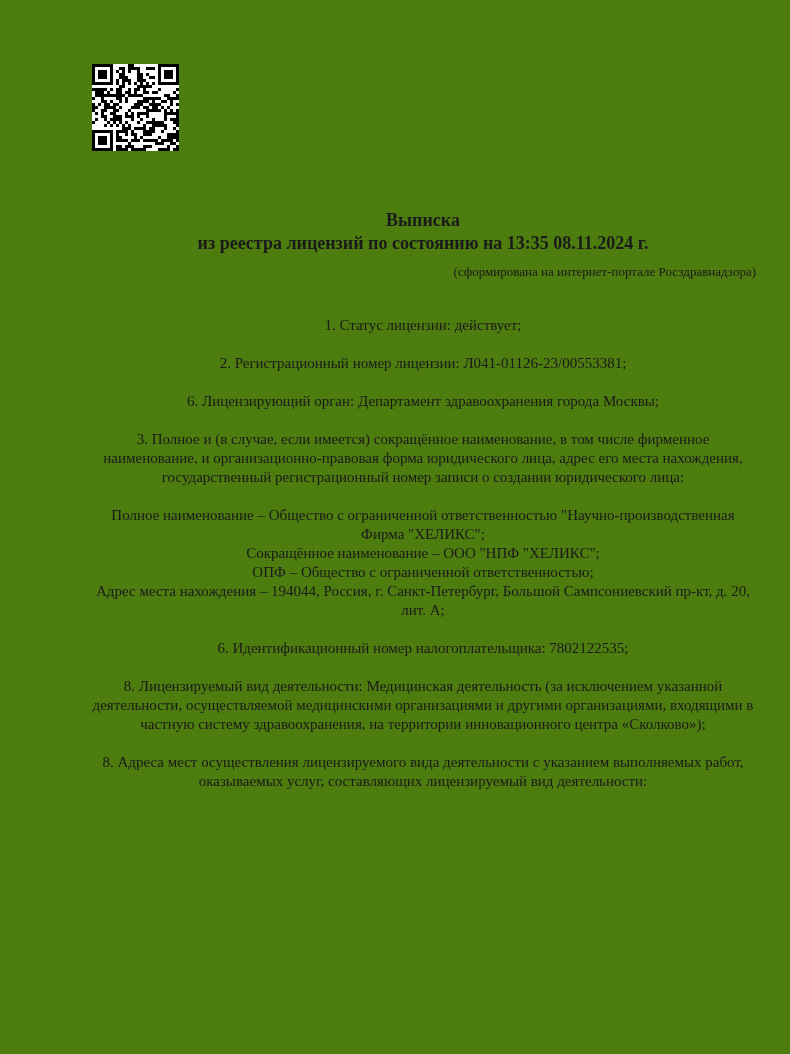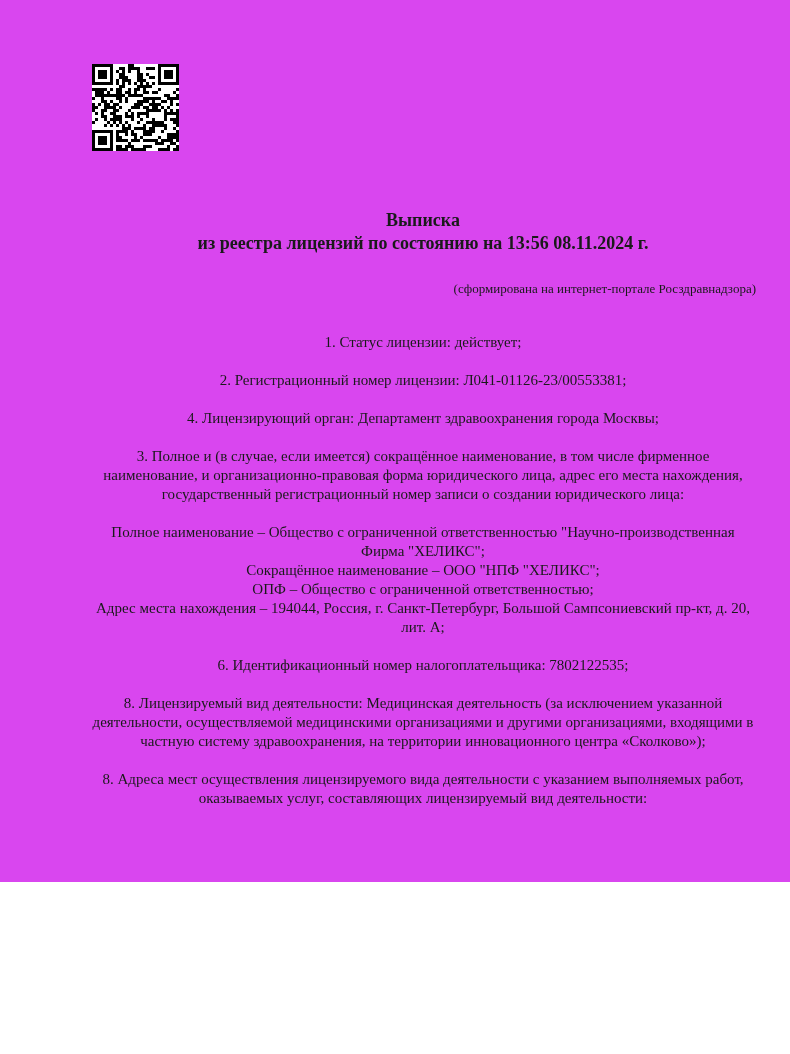--- a/index.html
+++ b/index.html
@@ -1,20 +1,20 @@
 <!DOCTYPE html>
 <html><head>
 <meta charset="utf-8">
 <style>
   html, body { margin:0; padding:0; background:#ffffff; }
   .page {
     position: relative;
     width: 790px;
-    height: 882px;
-    background: #d946ef;
+    height: 1054px;
+    background: #4d7c0f;
     font-family: "Liberation Serif", "DejaVu Serif", serif;
     color: #1a1a1a;
     overflow: hidden;
   }
   .qr {
     position: absolute;
     left: 92px;
     top: 64px;
     width: 87px;
     height: 87px;
@@ -27,21 +27,21 @@
     width: 666px;
   }
   .title {
     margin: 209px 0 0 0;
     font-size: 18px;
     line-height: 23px;
     font-weight: 700;
     text-align: center;
   }
   .note {
-    margin: 25px 0 0 0;
+    margin: 8px 0 0 0;
     font-size: 13px;
     line-height: 17px;
     text-align: right;
   }
   .body {
     margin-top: 36px;
     font-size: 15px;
     line-height: 19px;
     text-align: center;
   }
@@ -387,29 +387,29 @@
         <rect x="25" y="28" width="1" height="1" fill="#000"></rect>
         <rect x="27" y="28" width="1" height="1" fill="#000"></rect>
         <rect x="28" y="28" width="1" height="1" fill="#000"></rect>
       </svg>
   </div>
 
   <div class="content">
 
     <div class="title">
       <div>Выписка</div>
-      <div>из реестра лицензий по состоянию на 13:56 08.11.2024 г.</div>
+      <div>из реестра лицензий по состоянию на 13:35 08.11.2024 г.</div>
     </div>
 
     <div class="note">(сформирована на интернет-портале Росздравнадзора)</div>
 
     <div class="body">
       <p>1. Статус лицензии: действует;</p>
       <p>2. Регистрационный номер лицензии: Л041-01126-23/00553381;</p>
-      <p>4. Лицензирующий орган: Департамент здравоохранения города Москвы;</p>
+      <p>6. Лицензирующий орган: Департамент здравоохранения города Москвы;</p>
       <p>3. Полное и (в случае, если имеется) сокращённое наименование, в том числе фирменное наименование, и организационно-правовая форма юридического лица, адрес его места нахождения, государственный регистрационный номер записи о создании юридического лица:</p>
       <p class="org-block">
         </p>
         <div>Полное наименование – Общество с ограниченной ответственностью "Научно-производственная Фирма "ХЕЛИКС";</div>
         <div>Сокращённое наименование – ООО "НПФ "ХЕЛИКС";</div>
         <div>ОПФ – Общество с ограниченной ответственностью;</div>
         <div>Адрес места нахождения – 194044, Россия, г. Санкт-Петербург, Большой Сампсониевский пр-кт, д. 20, лит. А;</div>
       <p></p>
       <p>6. Идентификационный номер налогоплательщика: 7802122535;</p>
       <p>8. Лицензируемый вид деятельности: Медицинская деятельность (за исключением указанной деятельности, осуществляемой медицинскими организациями и другими организациями, входящими в частную систему здравоохранения, на территории инновационного центра «Сколково»);</p>

